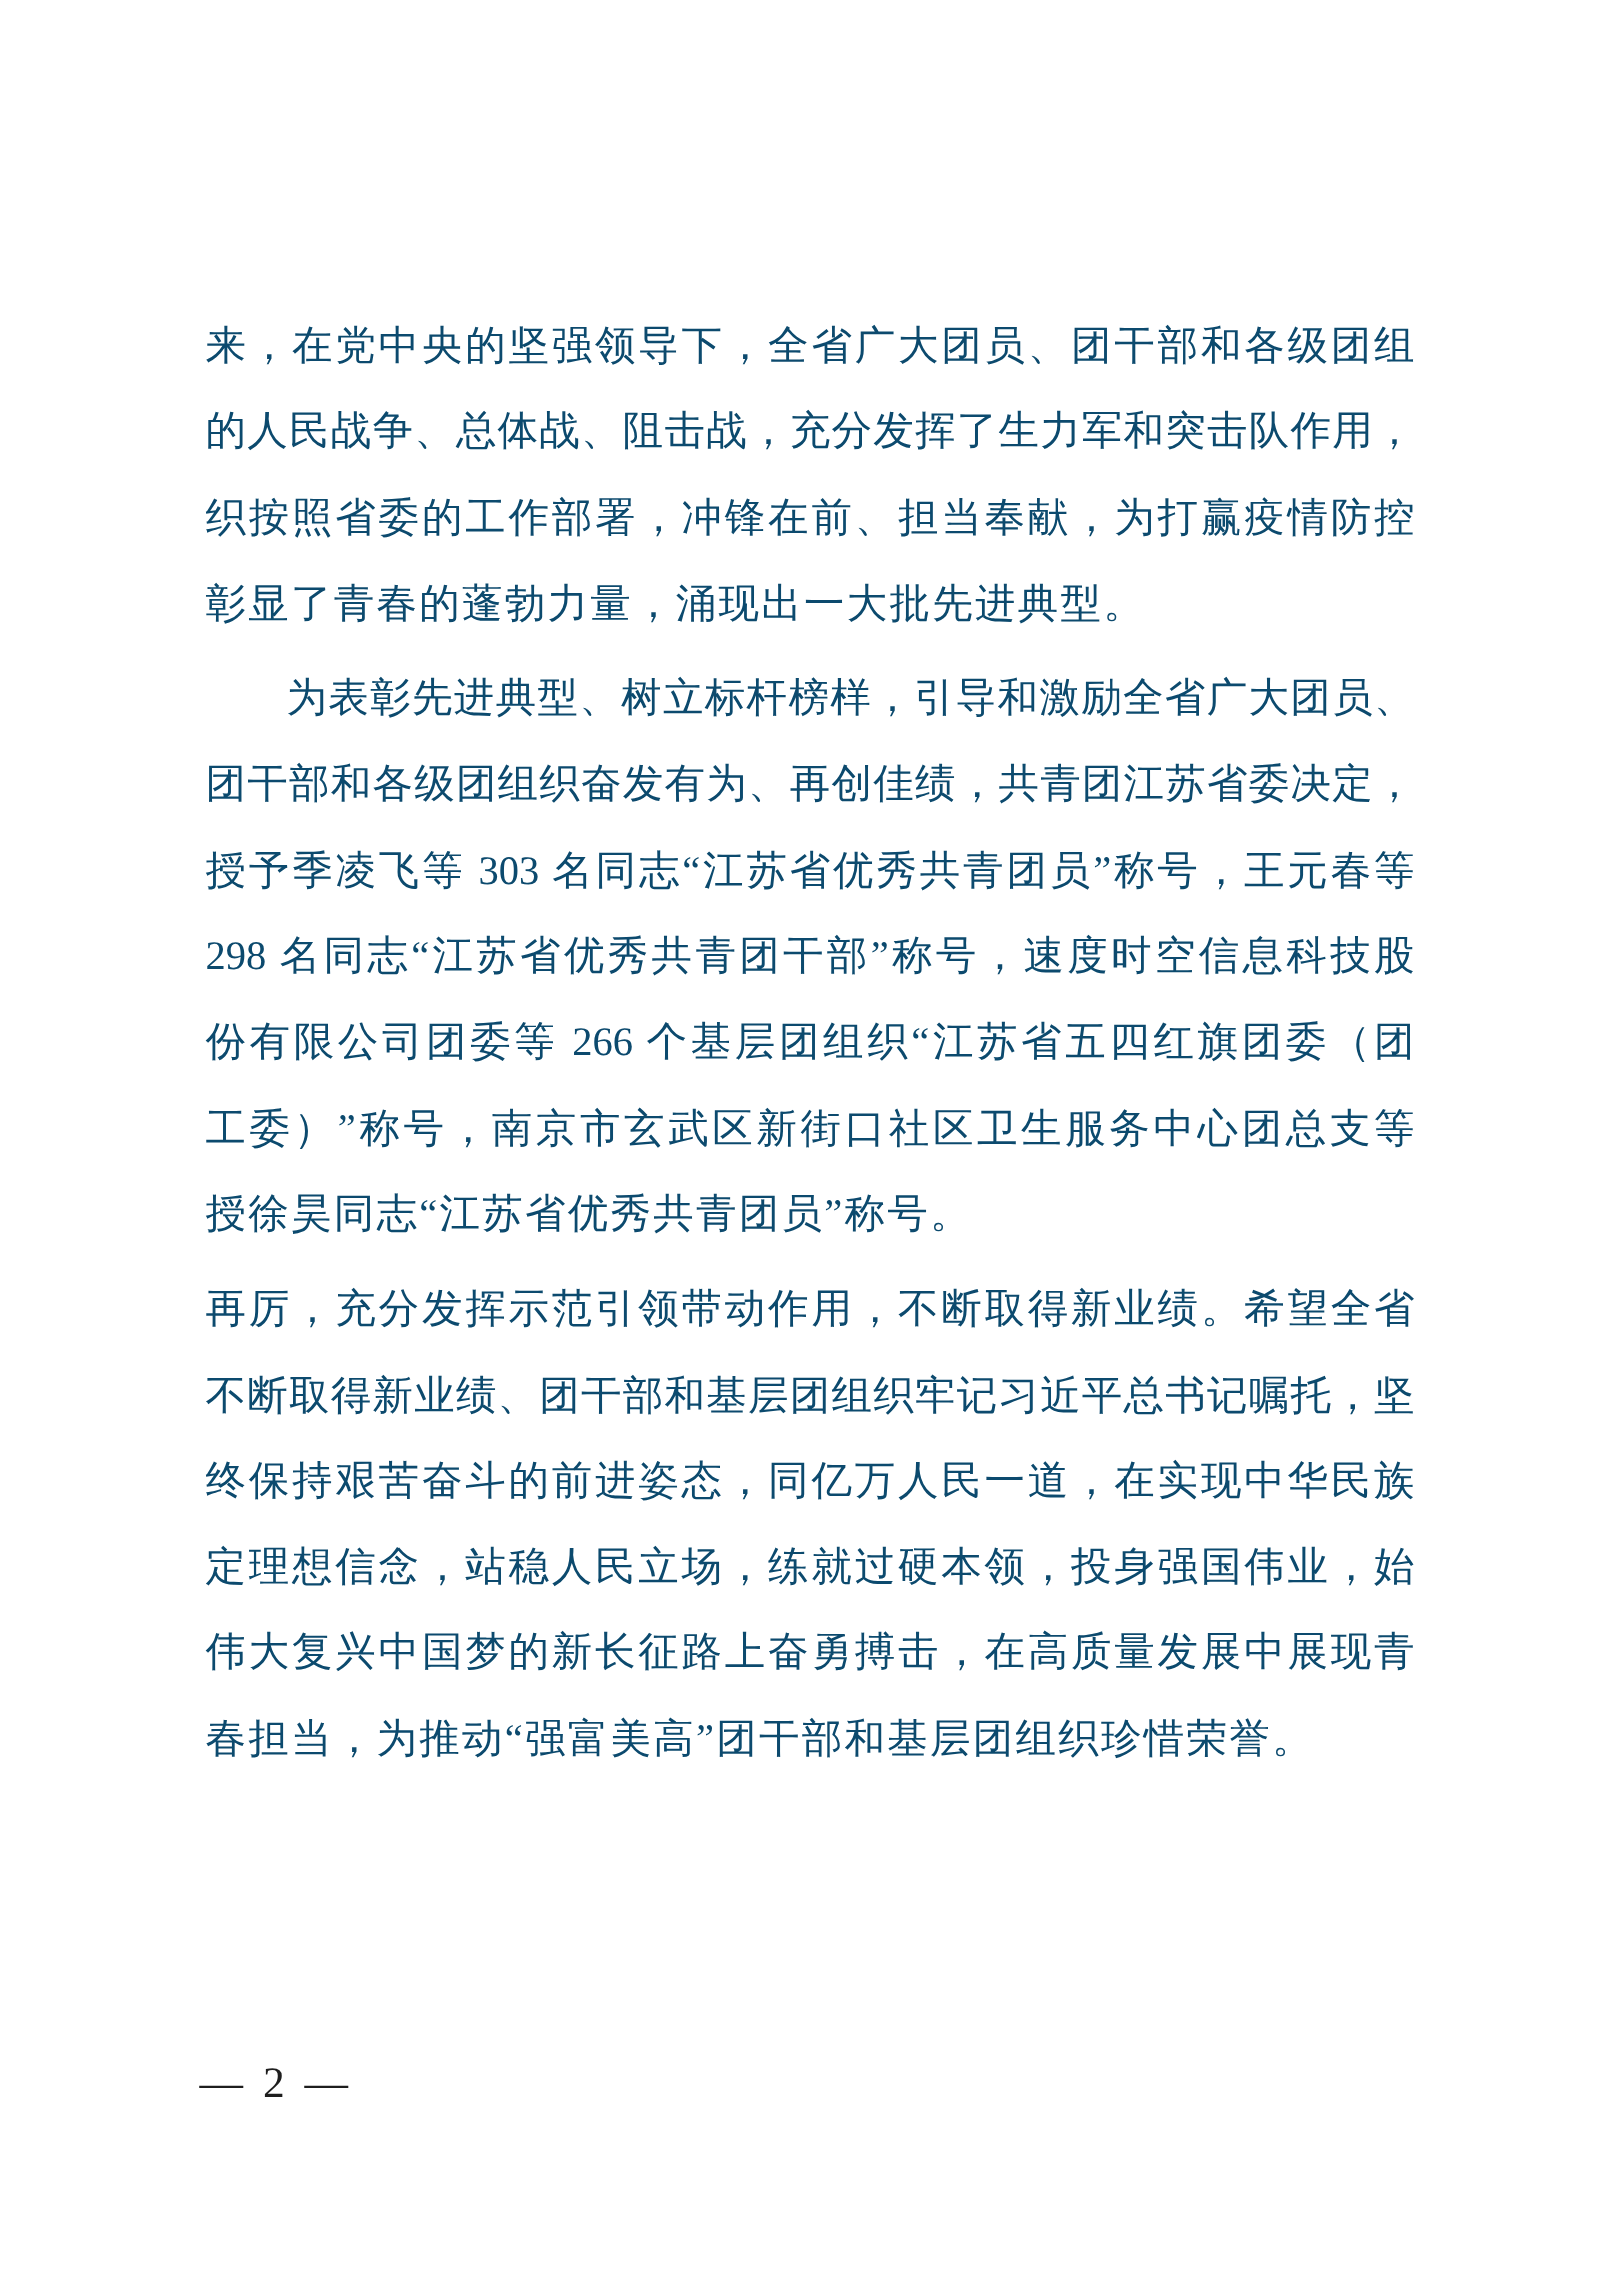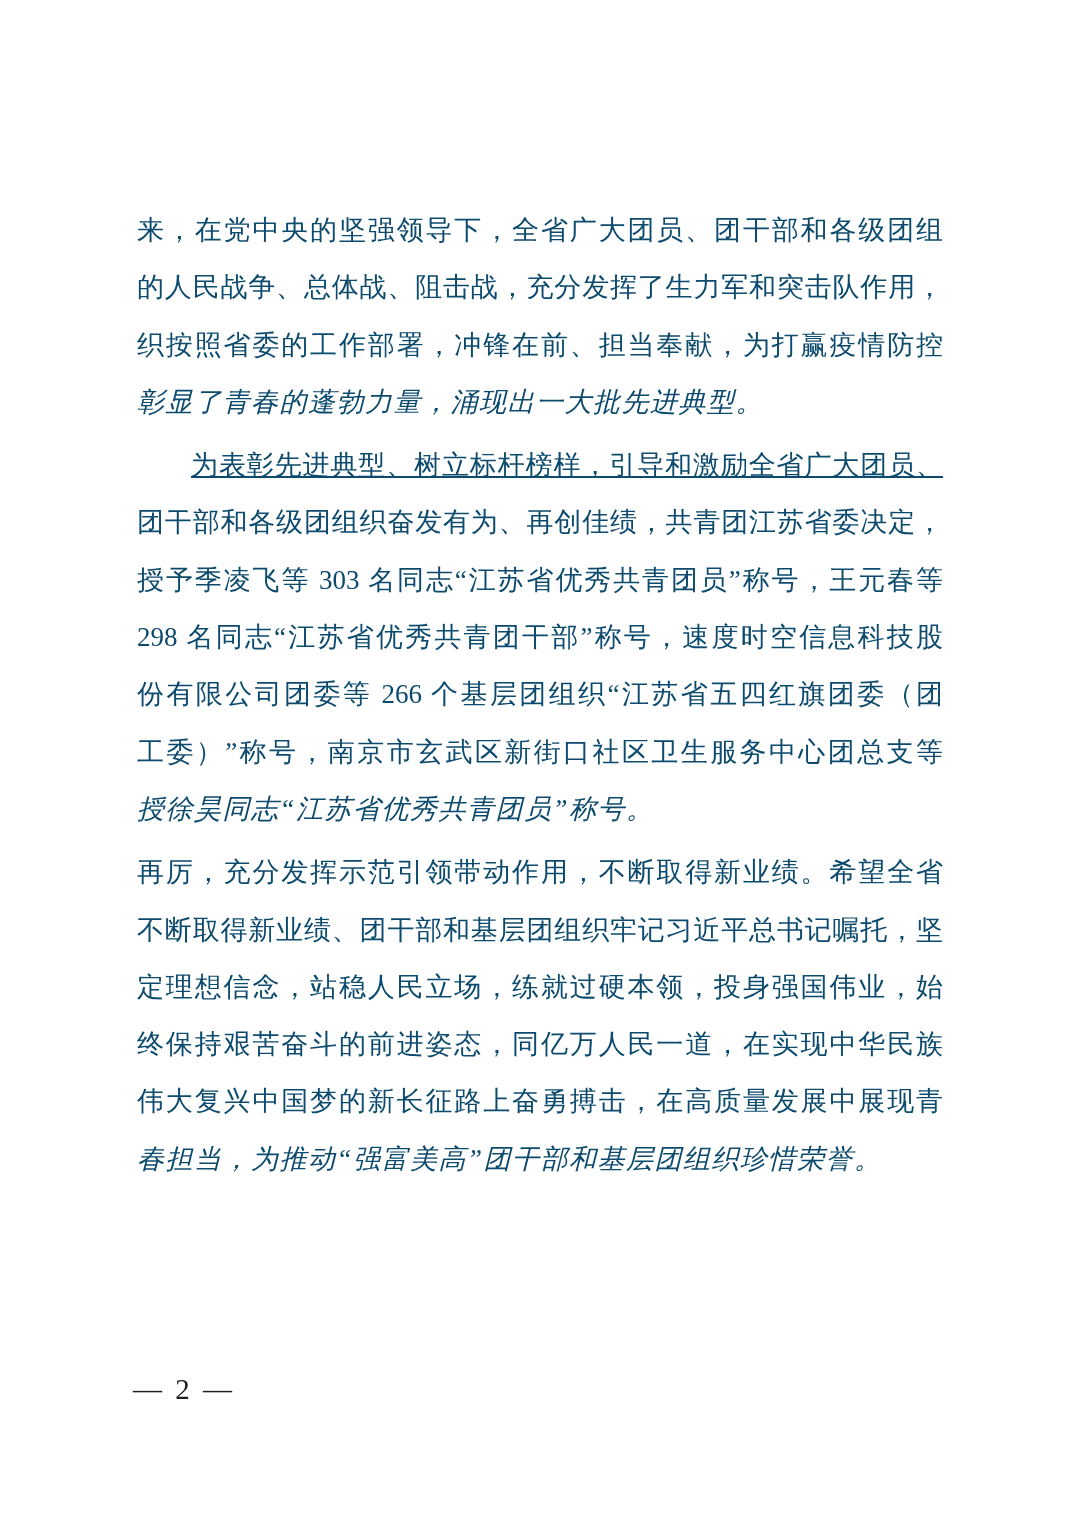--- a/index.html
+++ b/index.html
@@ -32,27 +32,25 @@
   }
   .line {
     height: 57.3px;
     line-height: 40px;
     text-align: justify;
     text-align-last: justify;
     overflow: hidden;
   }
   .line.indent {
     text-indent: 2em;
-    text-decoration: underline;
   }
   .line.last {
     text-align: left;
     text-align-last: left;
     letter-spacing: 1.5px;
-    font-style: italic;
   }
   .page-number {
     position: absolute;
     left: 133px;
     top: 1372px;
     color: #1e1e1e;
     font-size: 29px;
     letter-spacing: 3px;
     line-height: 34px;
   }
@@ -73,20 +71,20 @@
         <div class="line">团干部和各级团组织奋发有为、再创佳绩，共青团江苏省委决定，</div>
         <div class="line">授予季凌飞等 303 名同志“江苏省优秀共青团员”称号，王元春等</div>
         <div class="line">298 名同志“江苏省优秀共青团干部”称号，速度时空信息科技股</div>
         <div class="line">份有限公司团委等 266 个基层团组织“江苏省五四红旗团委（团</div>
         <div class="line">工委）”称号，南京市玄武区新街口社区卫生服务中心团总支等</div>
         <div class="line last">授徐昊同志“江苏省优秀共青团员”称号。</div>
       </div>
       <div class="para">
         <div class="line">再厉，充分发挥示范引领带动作用，不断取得新业绩。希望全省</div>
         <div class="line">不断取得新业绩、团干部和基层团组织牢记习近平总书记嘱托，坚</div>
+        <div class="line">终保持艰苦奋斗的前进姿态，同亿万人民一道，在实现中华民族</div>
         <div class="line">定理想信念，站稳人民立场，练就过硬本领，投身强国伟业，始</div>
-        <div class="line">终保持艰苦奋斗的前进姿态，同亿万人民一道，在实现中华民族</div>
         <div class="line">伟大复兴中国梦的新长征路上奋勇搏击，在高质量发展中展现青</div>
         <div class="line last">春担当，为推动“强富美高”团干部和基层团组织珍惜荣誉。</div>
       </div>
     </main>
   <div class="page-number">— 2 —</div>
 </div>
 
 </body></html>

